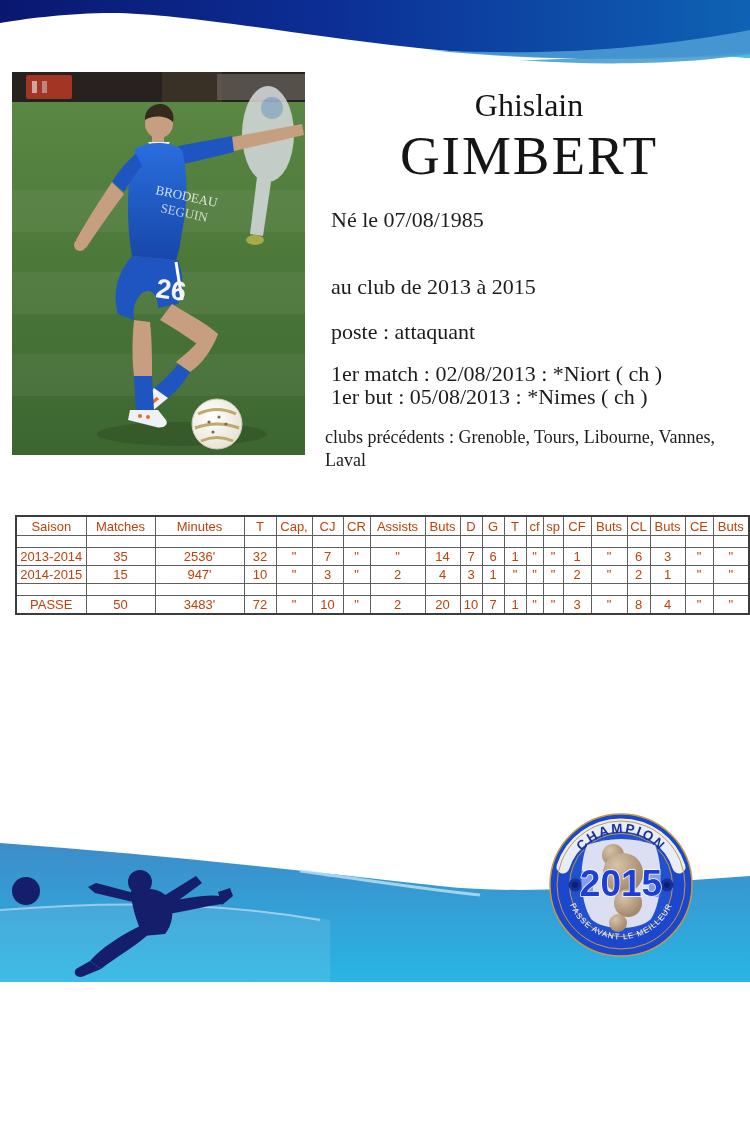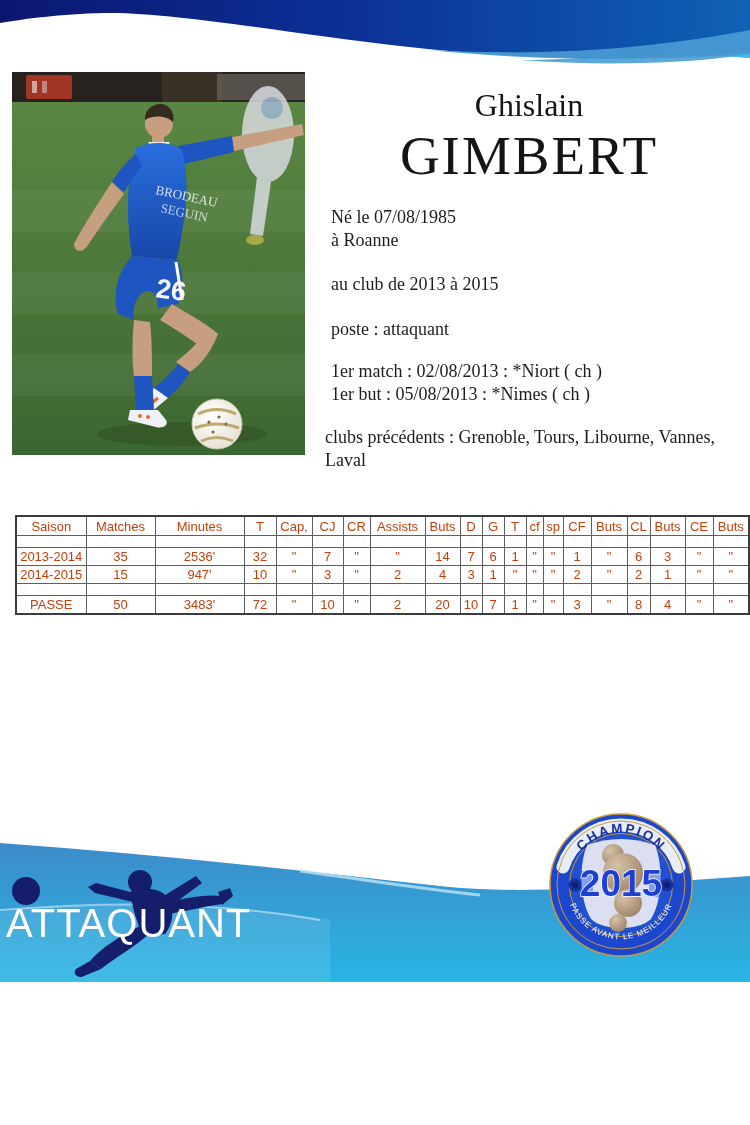--- a/index.html
+++ b/index.html
@@ -9,21 +9,21 @@
   .top-wave{position:absolute;left:0;top:0;width:750px;height:70px;}
   .bottom-band{position:absolute;left:0;top:840px;width:750px;height:142px;}
   
   .photo{position:absolute;left:12px;top:72px;width:293px;height:383px;overflow:hidden;}
   
   .title-block{position:absolute;left:330px;top:80px;width:398px;text-align:center;
                font-family:"Liberation Serif","DejaVu Serif",serif;color:#151515;}
   .first-name{font-size:32px;line-height:50px;}
   .last-name{font-size:55px;line-height:52px;letter-spacing:2px;}
   .bio{position:absolute;left:331px;width:404px;font-family:"Liberation Serif","DejaVu Serif",serif;
-       font-size:18px;color:#1c1c1c;white-space:nowrap;}
+       font-size:22px;color:#1c1c1c;white-space:nowrap;}
   .bio-clubs{position:absolute;left:325px;top:426px;width:412px;text-align:left;
              font-family:"Liberation Serif","DejaVu Serif",serif;font-size:18px;line-height:23px;color:#1c1c1c;}
   
   .stats-wrap{position:absolute;left:15px;top:515px;width:720px;}
   table.stats{border-collapse:collapse;table-layout:fixed;width:720px;
               font-family:"Liberation Sans",sans-serif;font-size:13px;color:#c2410c;
               border:2px solid #3c3c3c;}
   table.stats th,table.stats td{border:1px solid #5f5f5f;text-align:center;font-weight:400;
               padding:0;overflow:hidden;white-space:nowrap;}
   table.stats th{height:18px;}
@@ -133,21 +133,20 @@
       </g>
     </svg>
   </div>
 
   <div class="title-block">
     <div class="first-name">Ghislain</div>
     <div class="last-name">GIMBERT</div>
   </div>
 
   <div class="bio" style="top:207px">Né le 07/08/1985</div>
-  <div class="bio" style="top:230px">à Roanne</div>
   <div class="bio" style="top:274px">au club de 2013 à 2015</div>
   <div class="bio" style="top:319px">poste : attaquant</div>
   <div class="bio" style="top:361px">1er match : 02/08/2013 : *Niort ( ch )</div>
   <div class="bio" style="top:384px">1er but : 05/08/2013 : *Nimes ( ch )</div>
   <div class="bio-clubs">
     <div>clubs précédents : Grenoble, Tours, Libourne, Vannes,</div>
     <div>Laval</div>
   </div>
 
   <div class="stats-wrap">
@@ -331,21 +330,20 @@
       <path d="M131,51 C148,45 166,50 170,62 C174,72 173,84 165,94 L143,96 C136,80 131,64 131,51 Z"></path>
       <path d="M134,53 L96,43 L88,47 L95,53 L133,62 Z"></path>
       <path d="M162,57 L196,36 L202,43 L168,68 Z"></path>
       <path d="M158,64 C184,58 206,54 220,56 L222,64 C202,67 180,72 160,76 Z"></path>
       <path d="M218,52 L230,48 L233,56 L222,65 Z"></path>
       <path d="M150,93 C136,106 116,117 101,129 L90,121 C101,108 120,96 140,86 Z"></path>
       <path d="M101,129 L84,136 C78,139 72,134 76,129 L90,121 Z"></path>
     </g>
   </svg>
 
-  <div class="position-label">ATTAQUANT</div>
 
   <svg class="badge" viewBox="-73 -73 146 146">
     <defs>
       <radialGradient id="bronze" cx="0.35" cy="0.3" r="0.95">
         <stop offset="0" stop-color="#d8c3a8"></stop>
           <stop offset="1" stop-color="#8f7358"></stop>
       </radialGradient>
       <path id="arcTop" d="M -48,-16 A 50,50 0 0 1 48,-16" fill="none"></path>
       <path id="arcBottom" d="M -53,14 A 55,55 0 0 0 53,14" fill="none"></path>
     </defs>

